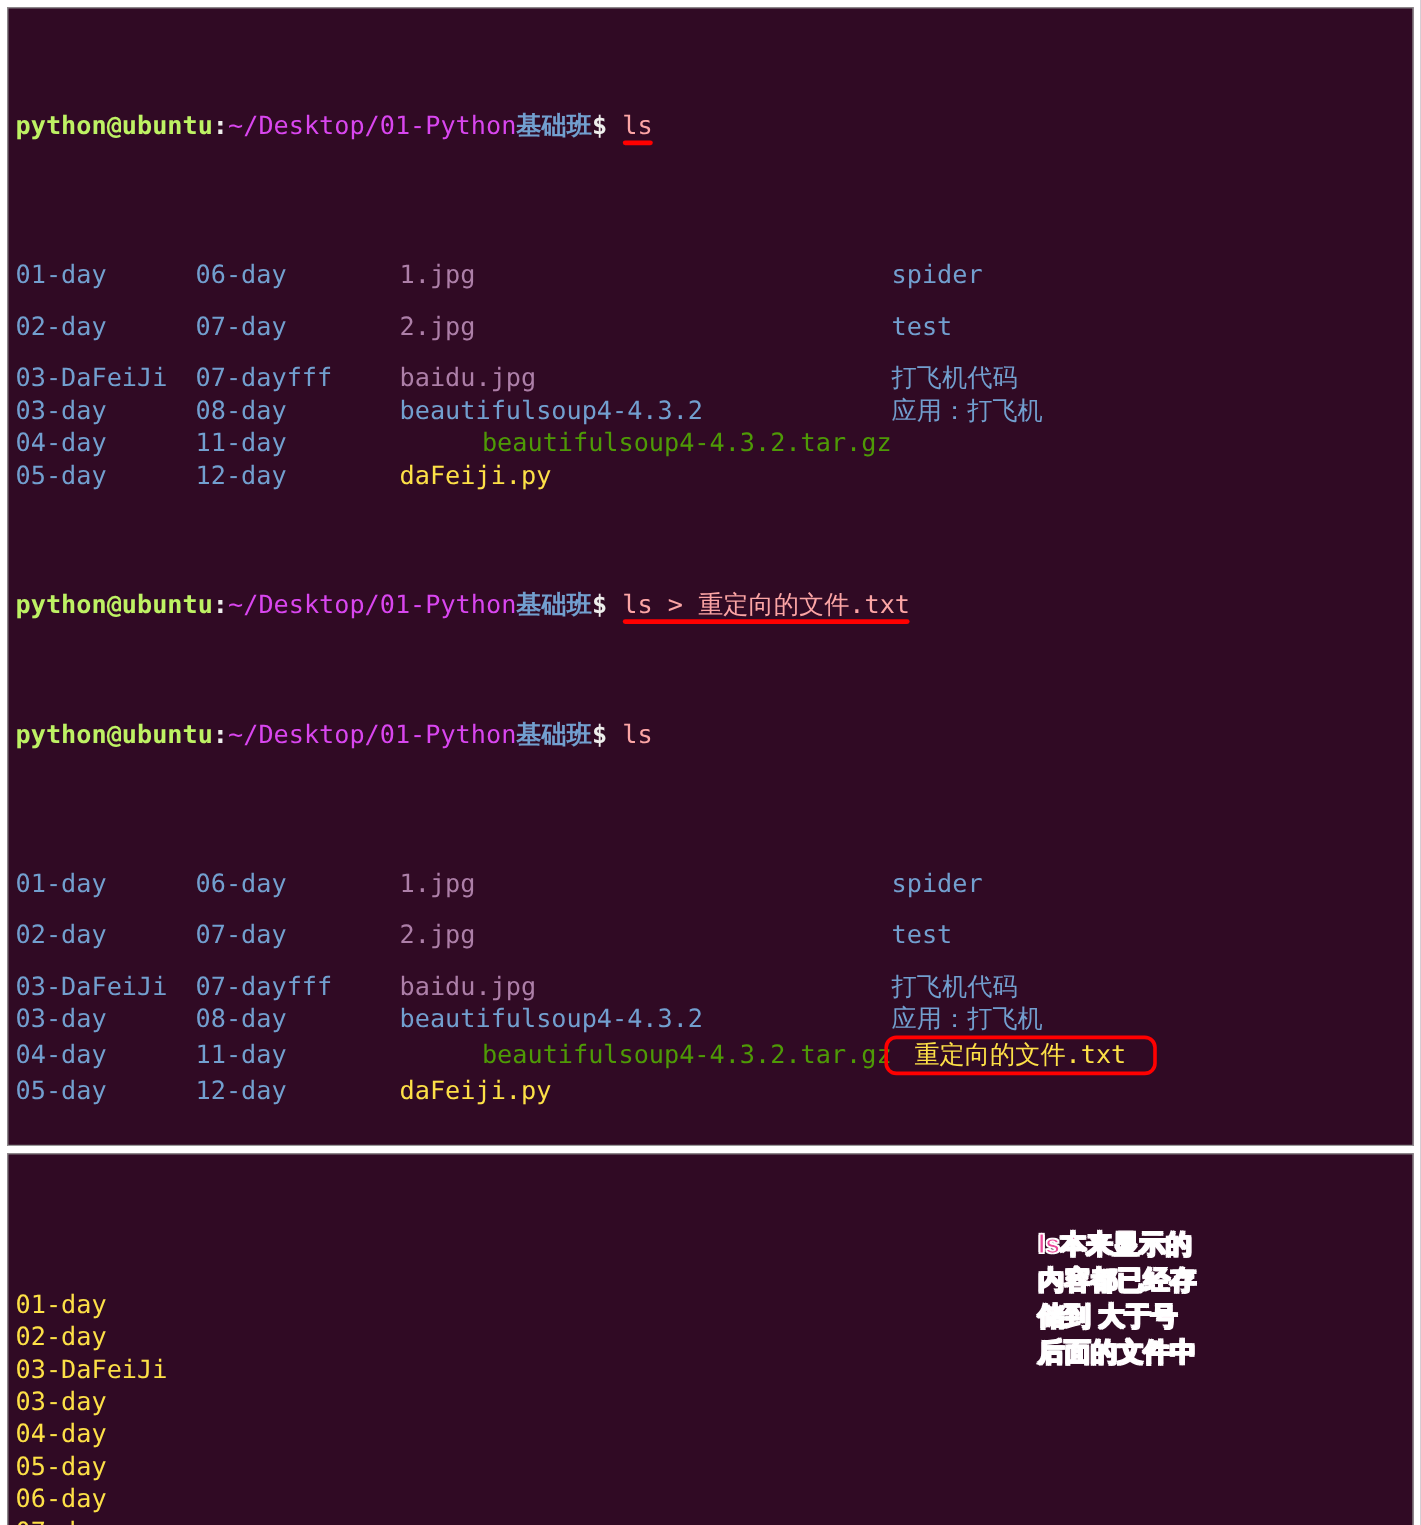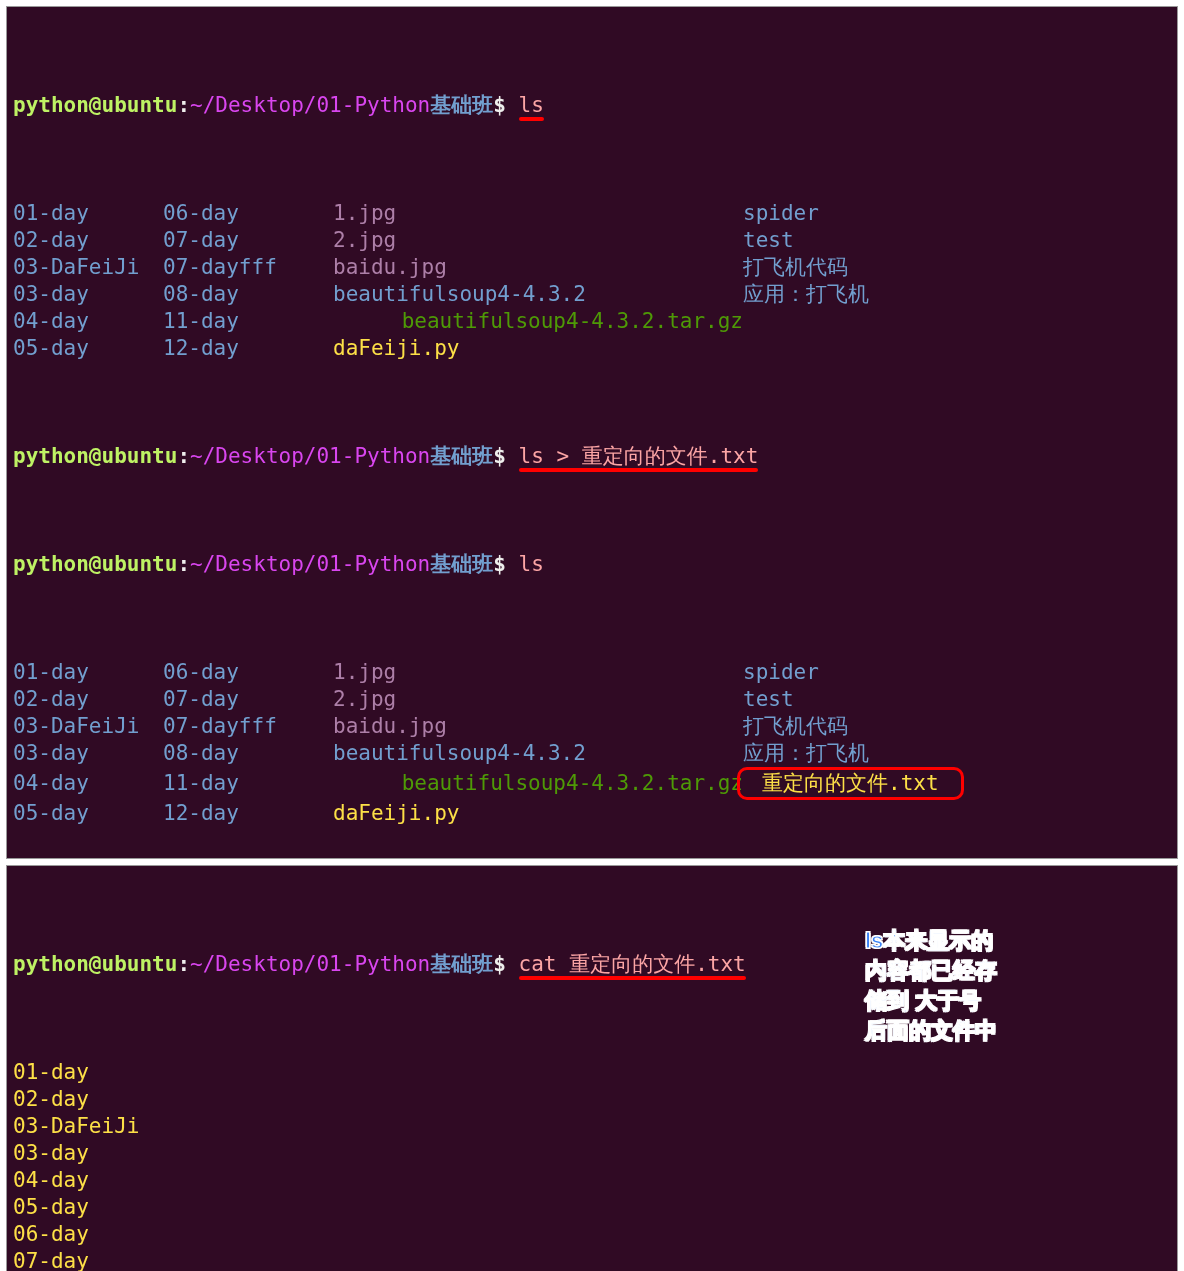--- a/index.html
+++ b/index.html
@@ -16,21 +16,21 @@
     line-height: 27px;
     padding: 4px 6px;
     margin: 6px;
     white-space: pre;
     border: 1px solid #999;
     position: relative;
     overflow: hidden;
   }
   .cmd { color: #fca5a5; }
   .dir-color { color: #5c9ccc; }
-  .jpg-color { color: #ad7fa8; }
+  .jpg-color { color: #ad7fa8; margin-top: 16px; }
   .gz-color  { color: #cc0000; color:#ef2929; color:#cc0000;}
   .gz-color  { color: #4e9a06; text-align: right; }
   .gz-color  { color: #c4a000; color:#ce5c00;}
   .plain { color: #fde047; }
   .row { display: block; }
   .col1 { display:inline-block; width: 150px; }
   .col2 { display:inline-block; width: 170px; }
   .col3 { display:inline-block; width: 410px; }
   .col4 { display:inline-block; }
   .underline-red {
@@ -47,21 +47,21 @@
   }
   .highlight-box {
     border: 3px solid #ff0000;
     border-radius: 10px;
     padding: 0px 22px;
     display:inline-block;
     margin-left:-6px;
   }
   .annot {
     position:absolute;
-    color:#3b82f6;
+    color:#ec4899;
     font-family: "Microsoft YaHei","PingFang SC",sans-serif;
     font-weight:bold;
     font-size:22px;
     line-height:30px;
     -webkit-text-stroke: 1px #fff;
     text-shadow:
       -1px -1px 0 #fff, 1px -1px 0 #fff,
       -1px  1px 0 #fff, 1px  1px 0 #fff;
   }
   
@@ -86,21 +86,20 @@
   
   <div class="row"><span class="u">python</span><span class="u">@</span><span class="u">ubuntu</span><span class="w">:</span><span class="pth">~/Desktop/01-Python</span><span class="col-cjk">基础班</span><span class="w">$</span> <span class="underline-red"><span class="cmd">ls &gt; 重定向的文件.txt</span></span></div>
   
   <div class="row"><span class="u">python</span><span class="u">@</span><span class="u">ubuntu</span><span class="w">:</span><span class="pth">~/Desktop/01-Python</span><span class="col-cjk">基础班</span><span class="w">$</span> <span class="cmd">ls</span></div>
   
   <div id="lsout2"><div class="row"><span class="col1 dir-color">01-day</span><span class="col2 dir-color">06-day</span><span class="col3 jpg-color">1.jpg</span><span class="col4 dir-color">spider</span></div><div class="row"><span class="col1 dir-color">02-day</span><span class="col2 dir-color">07-day</span><span class="col3 jpg-color">2.jpg</span><span class="col4 dir-color">test</span></div><div class="row"><span class="col1 dir-color">03-DaFeiJi</span><span class="col2 dir-color">07-dayfff</span><span class="col3 jpg-color">baidu.jpg</span><span class="col4 dir-color">打飞机代码</span></div><div class="row"><span class="col1 dir-color">03-day</span><span class="col2 dir-color">08-day</span><span class="col3 dir-color">beautifulsoup4-4.3.2</span><span class="col4 dir-color">应用：打飞机</span></div><div class="row"><span class="col1 dir-color">04-day</span><span class="col2 dir-color">11-day</span><span class="col3 gz-color">beautifulsoup4-4.3.2.tar.gz</span><span class="col4 plain"><span class="highlight-box">重定向的文件.txt</span></span></div><div class="row"><span class="col1 dir-color">05-day</span><span class="col2 dir-color">12-day</span><span class="col3 plain">daFeiji.py</span><span class="col4 plain"></span></div></div>
 </div>
 
 <div class="terminal">
   
-  <div class="row"><span class="u">python</span><span class="u">@</span><span class="u">ubuntu</span><span class="w">:</span><span class="pth">~/Desktop/01-Python</span><span class="col-cjk">基础班</span><span class="w">$</span> <span class="underline-red"><span class="cmd">cat 重定向的文件.txt</span></span></div>
   
   <div id="catout"><div class="row plain">01-day</div><div class="row plain">02-day</div><div class="row plain">03-DaFeiJi</div><div class="row plain">03-day</div><div class="row plain">04-day</div><div class="row plain">05-day</div><div class="row plain">06-day</div><div class="row plain">07-day</div></div>
 
   
   <div class="annot" style="right:180px; top:60px; white-space:pre-line;">ls本来显示的
 内容都已经存
 储到   大于号
 后面的文件中</div>
   
 

